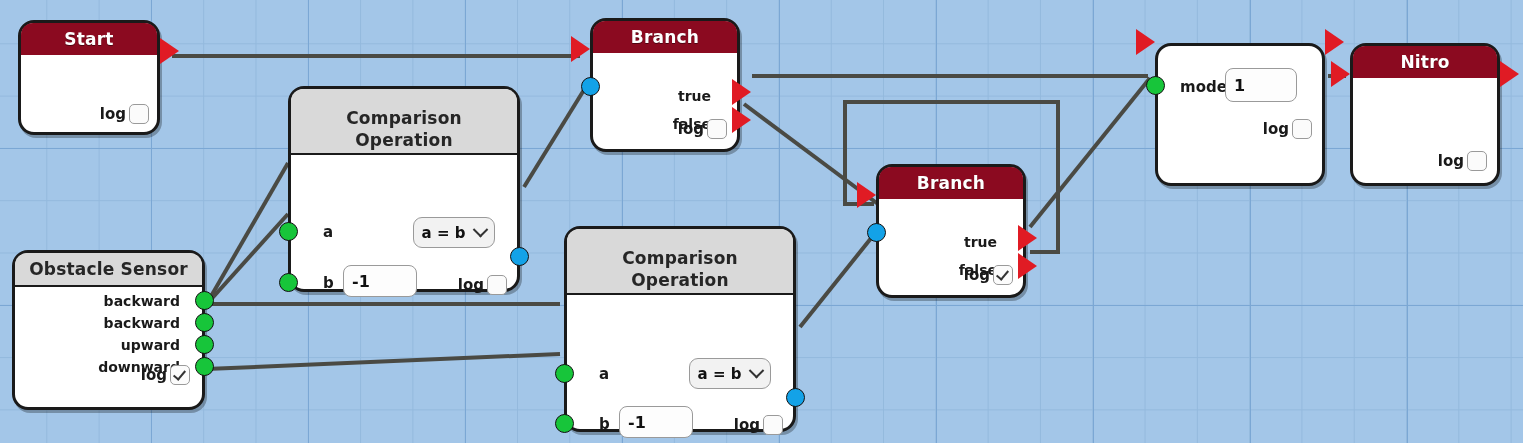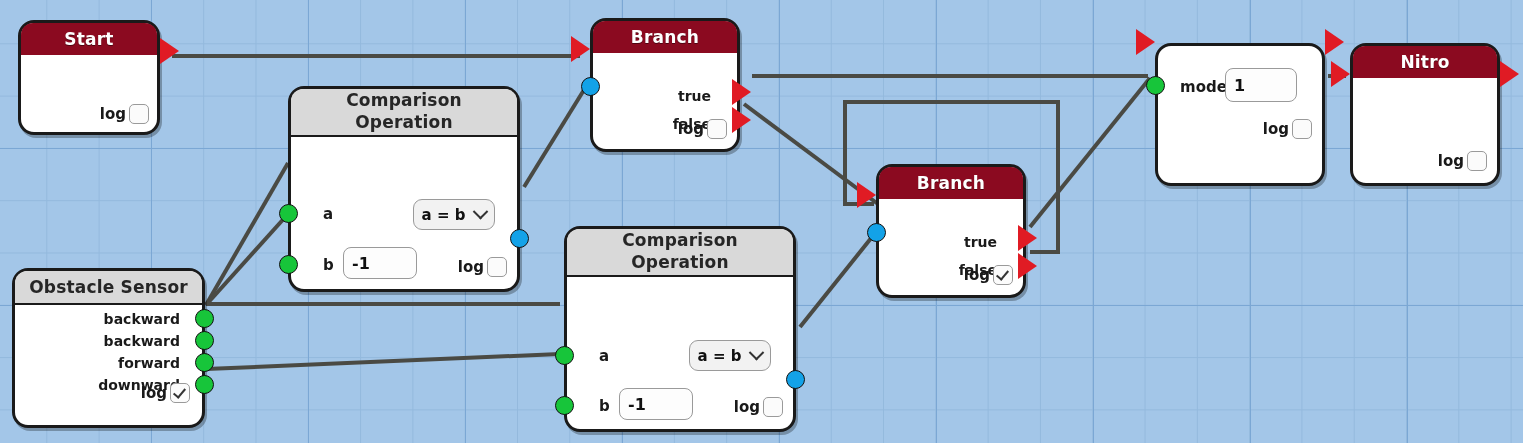--- a/index.html
+++ b/index.html
@@ -66,21 +66,21 @@
     text-shadow: 0 1px 0 rgba(0,0,0,.45);
   }
   .node-head.grey {
     background: #d9d9d9;
     color: #262626;
     border-bottom: 2px solid #1a1a1a;
   }
   .node-head.grey.two-line {
     height: 46px;
     line-height: 22px;
-    padding-top: 0;
+    padding-top: 18px;
   }
   .node-body {
     position: relative;
     height: calc(100% - 32px);
   }
   .node-body.tall-head {
     height: calc(100% - 48px);
   }
 
   
@@ -269,26 +269,26 @@
       <div class="arrow-out" style="right:-14px; top:26px;"></div>
       <div class="arrow-out" style="right:-14px; top:54px;"></div>
 
       <div class="log-row" style="right:10px; bottom:10px;">
         <span class="lbl">log</span>
         <span class="checkbox"></span>
       </div>
     </div>
   </div>
 
-  <div class="node" style="left:12px; top:268px; width:193px; height:160px;">
+  <div class="node" style="left:12px; top:250px; width:193px; height:160px;">
     <div class="node-head grey">Obstacle Sensor</div>
     <div class="node-body">
       <span class="port-label" style="right:22px; top:6px;">backward</span>
       <span class="port-label" style="right:22px; top:28px;">backward</span>
-      <span class="port-label" style="right:22px; top:50px;">forward</span>
+      <span class="port-label" style="right:22px; top:50px;">upward</span>
       <span class="port-label" style="right:22px; top:72px;">downward</span>
 
       <div class="dot green" style="right:-12px; top:4px;"></div>
       <div class="dot green" style="right:-12px; top:26px;"></div>
       <div class="dot green" style="right:-12px; top:48px;"></div>
       <div class="dot green" style="right:-12px; top:70px;"></div>
 
       <div class="log-row" style="right:12px; bottom:24px;">
         <span class="lbl">log</span>
         <span class="checkbox checked"></span>

